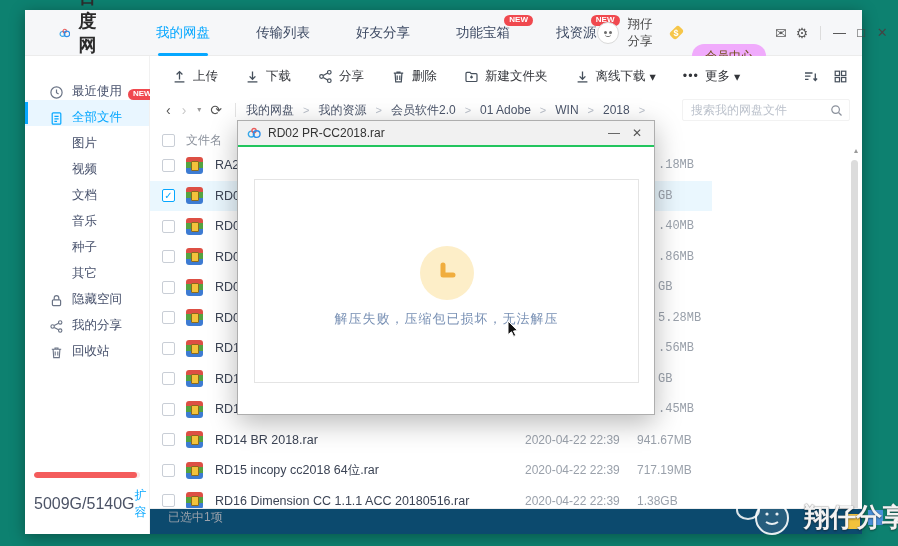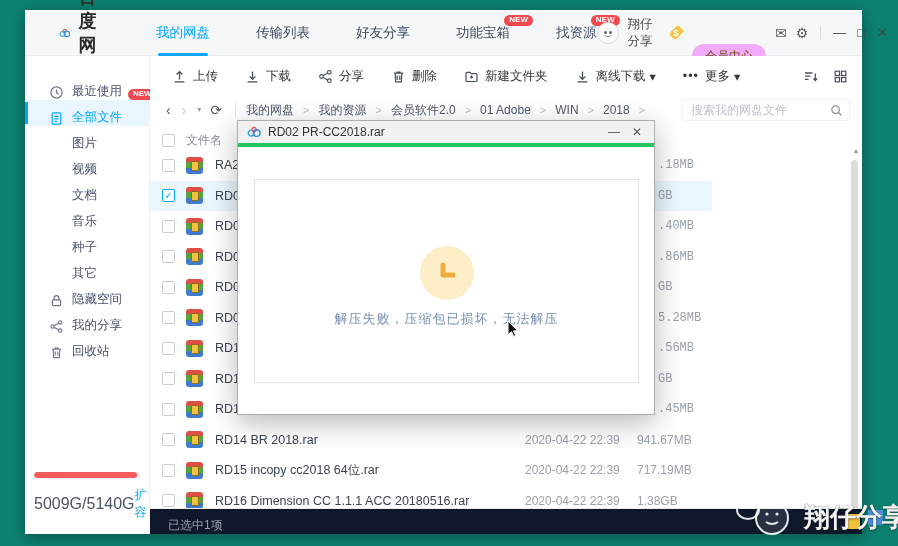--- a/index.html
+++ b/index.html
@@ -83,26 +83,26 @@
              background:linear-gradient(180deg,#dd4f44 0 32%,#54a33f 32% 62%,#3d7bd2 62% 100%); }
   .raricon::after { content:""; position:absolute; left:5px; top:4px; width:6px; height:8px; background:#f3c23c; border:1px solid #8a6a1f; border-radius:1px; }
   .fname { font-size:12.5px; color:#3c4455; margin-left:12px; white-space:nowrap; }
   .fdate { position:absolute; left:375px; font-size:12px; color:#9aa1ab; white-space:nowrap; }
   .fsize { position:absolute; left:487px; font-size:12px; color:#9aa1ab; white-space:nowrap; }
   .frow.cov .fsize { left:508px;font-family:Liberation Mono, monospace; }
 
   .vscroll { position:absolute; right:4px; top:104px; width:7px; height:352px; background:#dcdcdc; border-radius:4px; z-index:3; }
   .vscroll-up { position:absolute; right:4px; top:90px; font-size:8px; color:#9a9a9a; z-index:3; }
 
-  .sbarstatus { position:absolute; left:0; right:0; bottom:0; height:26px; background:#0f172a; border-top:1px solid #ededed; display:flex; align-items:flex-end; padding-left:18px; z-index:20; }
+  .sbarstatus { position:absolute; left:0; right:0; bottom:0; height:26px; background:#0c4a6e; border-top:1px solid #ededed; display:flex; align-items:flex-start; padding-left:18px; z-index:20; }
   .sbarstatus span { font-size:12px; color:#9aa1ab; }
 
   
   .dialog { position:absolute; left:212px; top:110px; width:418px; height:295px; background:#fff; border:1px solid #aeaeae; box-shadow:0 8px 26px rgba(0,0,0,.28); z-index:40; }
-  .dtitle { height:26px; background:#f1f1f1; border-bottom:4px solid #22c55e; display:flex; align-items:center; padding:0 9px; gap:7px; }
+  .dtitle { height:26px; background:#f1f1f1; border-bottom:2px solid #22c55e; display:flex; align-items:center; padding:0 9px; gap:7px; }
   .dtitle .dname { font-size:12px; color:#333; flex:1; white-space:nowrap; overflow:hidden; }
   .dctl { font-size:12px; color:#555; cursor:pointer; width:16px; text-align:center; }
   .dpanel { position:absolute; left:16px; top:58px; width:385px; height:204px; border:1px solid #e4e4e4; }
   .dclock { position:absolute; left:50%; top:66px; transform:translateX(-50%); width:54px; height:54px; border-radius:50%; background:#fdeec8; display:flex; align-items:center; justify-content:center; }
   .dmsg { position:absolute; top:130px; left:0; width:100%; text-align:center; font-size:13px; color:#7890b4; letter-spacing:1px; }
   .dcursor { position:absolute; left:252px; top:140px; z-index:5; }
 
   
   .watermark { position:absolute; left:728px; top:488px; width:170px; height:55px; z-index:80; pointer-events:none; }
   .wm-sq-y { position:absolute; left:117px; top:26px; width:15px; height:15px; background:#f3c23c; }

